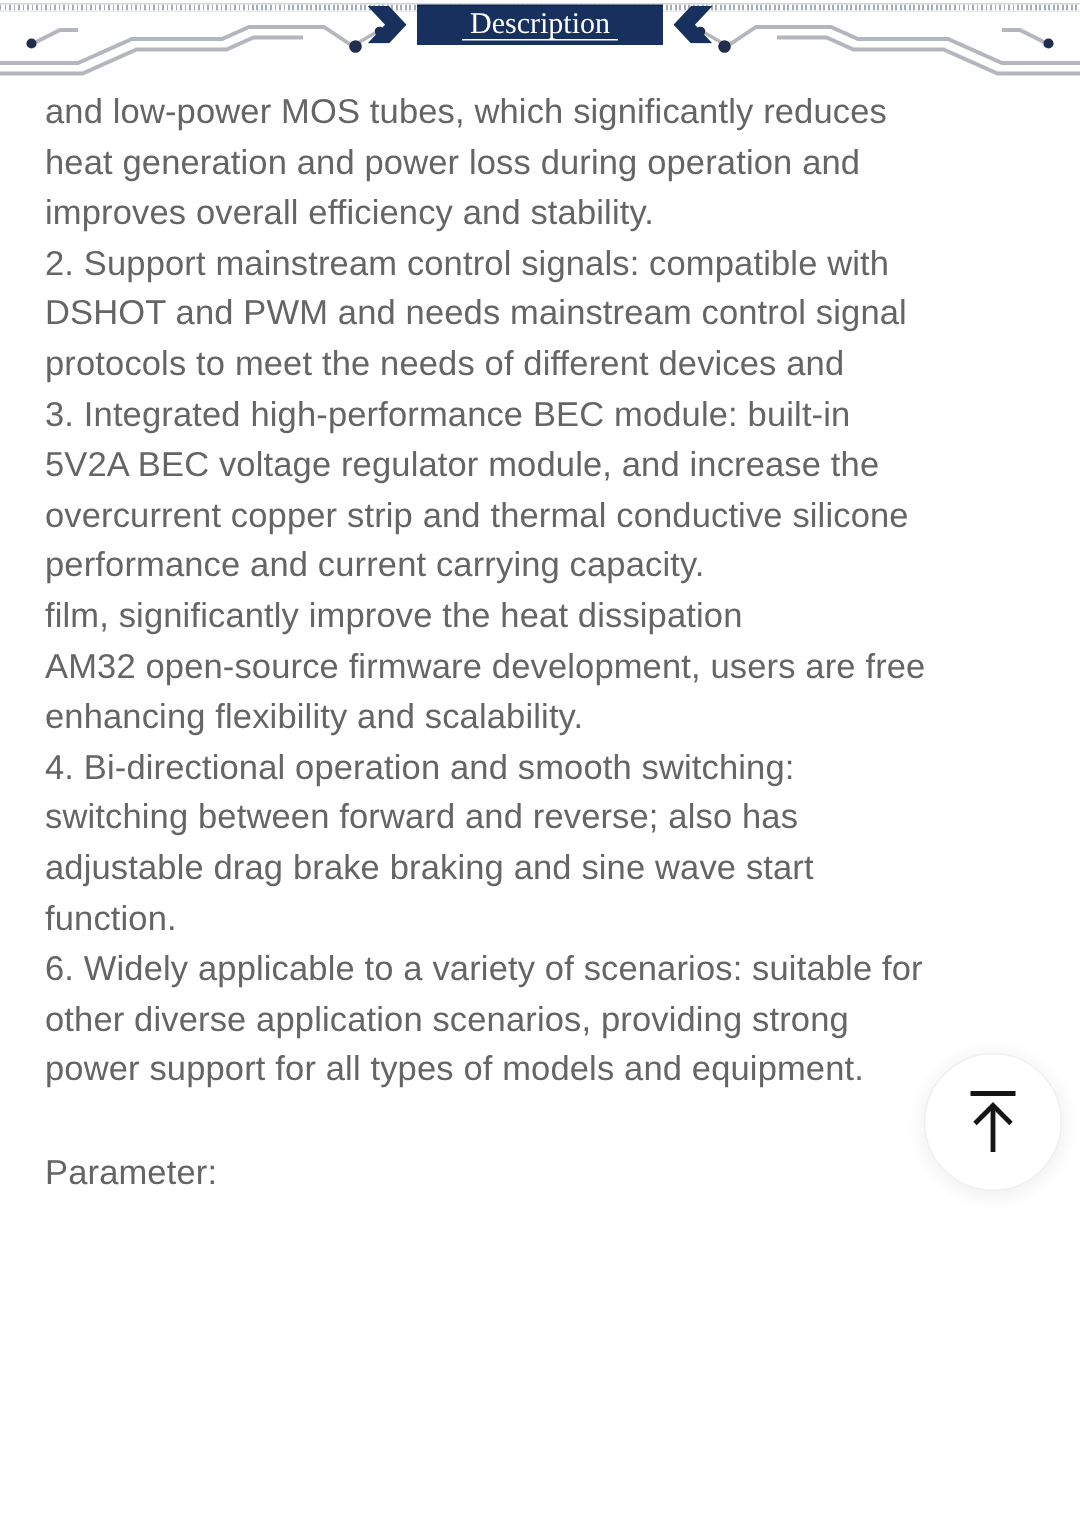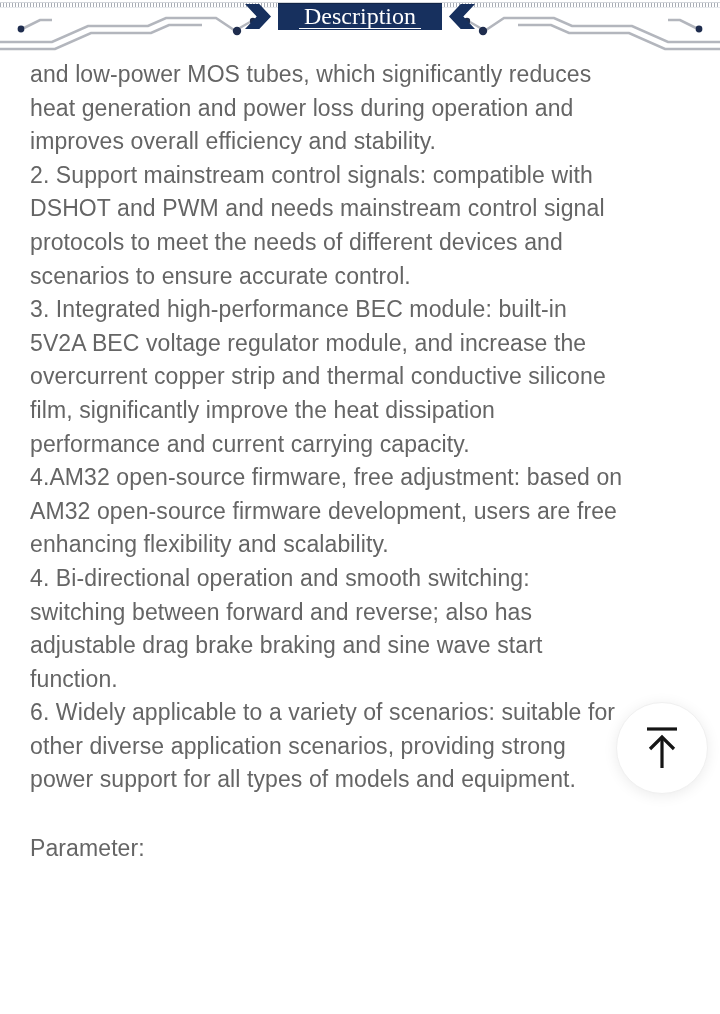--- a/index.html
+++ b/index.html
@@ -37,21 +37,21 @@
   .chev{ width:26px; height:25px; background:var(--banner); flex:0 0 auto; }
   .chev.left{ clip-path:polygon(0 0, 55% 0, 100% 50%, 55% 100%, 0 100%, 45% 50%); }
   .chev.right{ clip-path:polygon(0 0, 55% 0, 100% 50%, 55% 100%, 0 100%, 45% 50%); transform:scaleX(-1); }
   .band{
     height:27px; min-width:164px; padding:0 12px; background:var(--banner);
     display:flex; align-items:center; justify-content:center;
     box-shadow:0 1px 0 rgba(0,0,0,.25) inset;
   }
   .band-label{
     font-family:"Liberation Serif","DejaVu Serif",serif;
-    font-size:24px; line-height:1; color:var(--banner-text);
+    font-size:20px; line-height:1; color:var(--banner-text);
     border-bottom:1px solid var(--banner-text); padding:0 5px 0;
     white-space:nowrap;
   }
 
   
   .content{
     position:absolute; left:30px; top:58px; width:672px;
     color:var(--body-text); font-size:23px; line-height:33.6px;
     letter-spacing:0.1px;
   }
@@ -106,27 +106,25 @@
   </div>
 
   <main class="content">
     <div>
         <div class="text-line">and low-power MOS tubes, which significantly reduces</div>
         <div class="text-line">heat generation and power loss during operation and</div>
         <div class="text-line">improves overall efficiency and stability.</div>
         <div class="text-line">2. Support mainstream control signals: compatible with</div>
         <div class="text-line">DSHOT and PWM and needs mainstream control signal</div>
         <div class="text-line">protocols to meet the needs of different devices and</div>
-        <div class="text-line">scenarios to ensure accurate control.</div>
         <div class="text-line">3. Integrated high-performance BEC module: built-in</div>
         <div class="text-line">5V2A BEC voltage regulator module, and increase the</div>
         <div class="text-line">overcurrent copper strip and thermal conductive silicone</div>
+        <div class="text-line">performance and current carrying capacity.</div>
         <div class="text-line">film, significantly improve the heat dissipation</div>
-        <div class="text-line">performance and current carrying capacity.</div>
-        <div class="text-line">4.AM32 open-source firmware, free adjustment: based on</div>
         <div class="text-line">AM32 open-source firmware development, users are free</div>
         <div class="text-line">enhancing flexibility and scalability.</div>
         <div class="text-line">4. Bi-directional operation and smooth switching:</div>
         <div class="text-line">switching between forward and reverse; also has</div>
         <div class="text-line">adjustable drag brake braking and sine wave start</div>
         <div class="text-line">function.</div>
         <div class="text-line">6. Widely applicable to a variety of scenarios: suitable for</div>
         <div class="text-line">other diverse application scenarios, providing strong</div>
         <div class="text-line">power support for all types of models and equipment.</div>
       </div>

